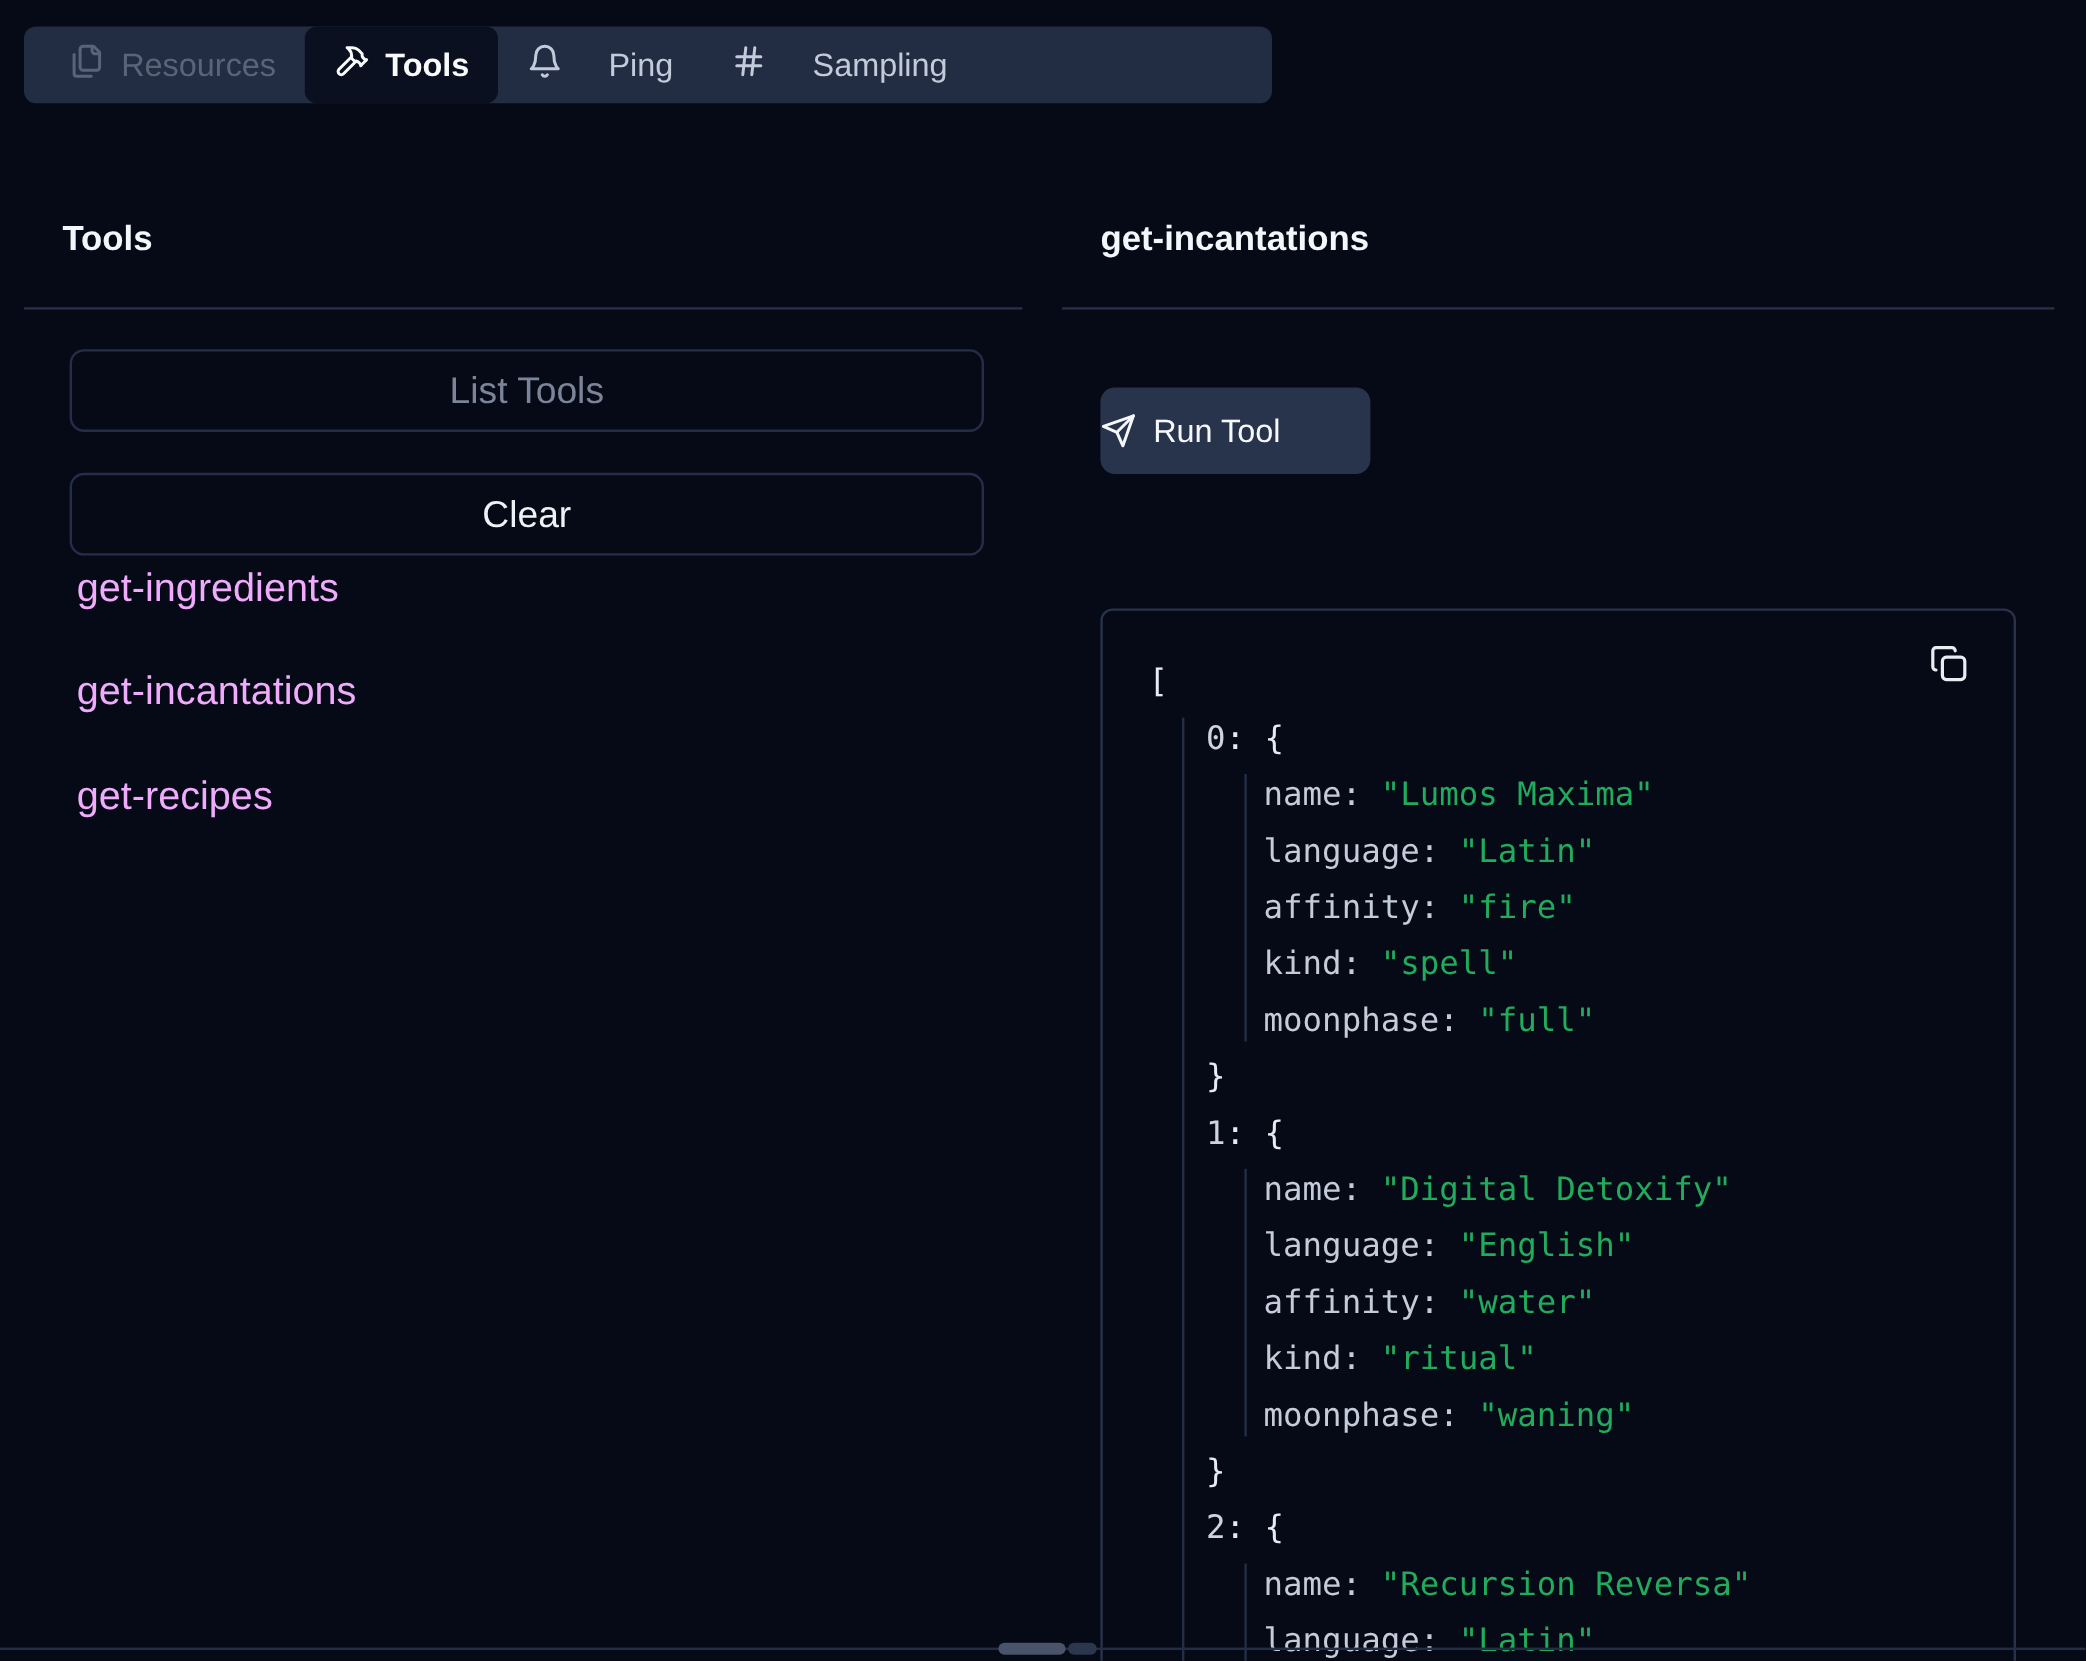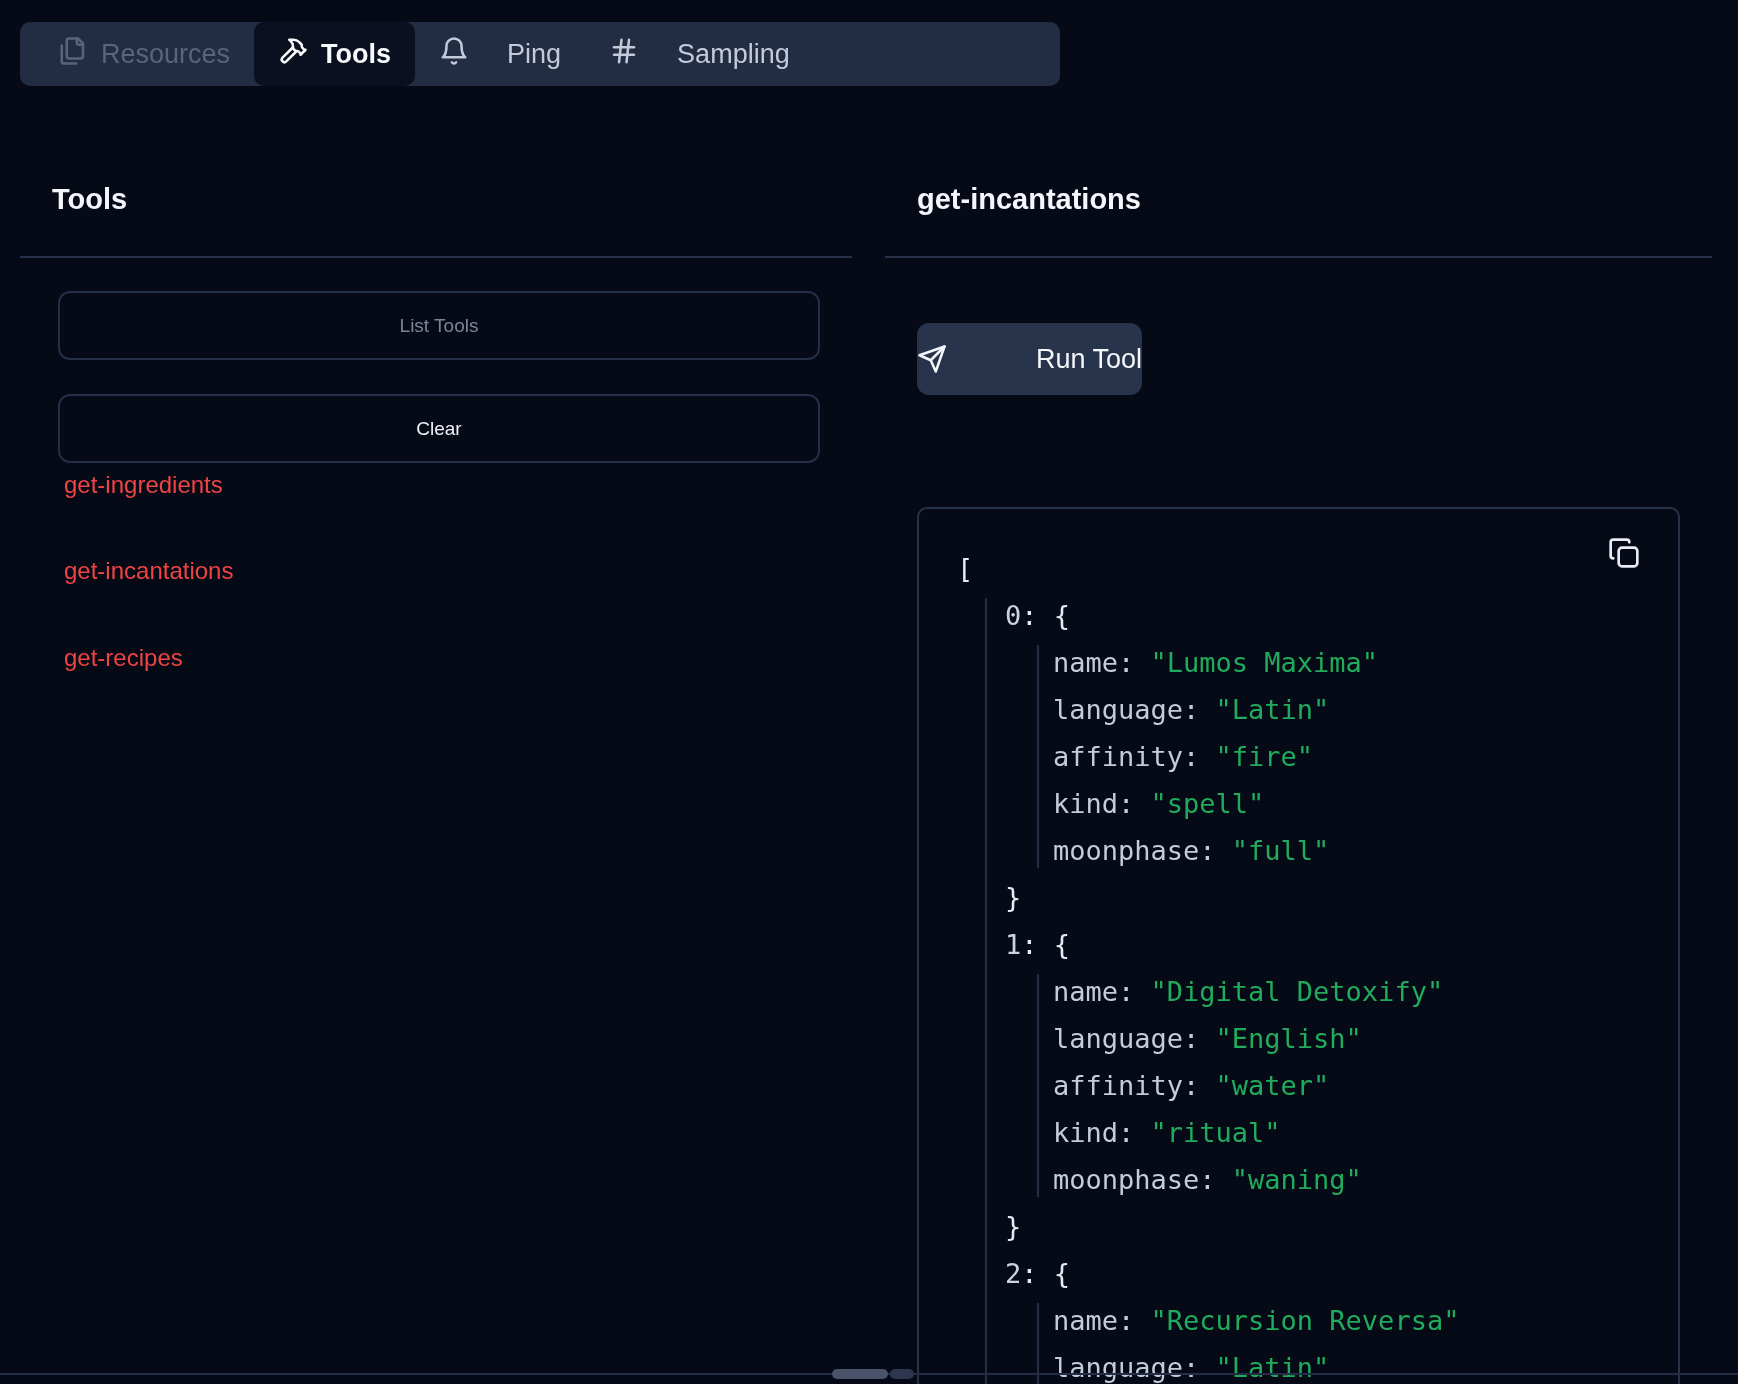--- a/index.html
+++ b/index.html
@@ -30,34 +30,34 @@
 
   
   .pane-title { position:absolute; top:183px; font-size:29px; font-weight:700; color:#f3f6fa; }
   .hr { position:absolute; top:256px; height:2px; background:#27304a; }
 
   
   .btn-outline {
     position:absolute; left:58px; width:762px; height:69px;
     background:transparent; border:2px solid #242e48; border-radius:12px;
     display:flex; align-items:center; justify-content:center;
-    font-size:19px; font-weight:500; cursor:pointer;
+    font-size:31px; font-weight:500; cursor:pointer;
     font-family:"Liberation Sans", sans-serif;
   }
   .btn-outline.disabled { color:#7b8499; cursor:default; }
   .btn-outline.enabled  { color:#eef1f6; }
   .tool-item {
-    position:absolute; left:64px; font-size:24px; color:#ef4444; cursor:pointer;
+    position:absolute; left:64px; font-size:33px; color:#f0abfc; cursor:pointer;
   }
 
   
   .run-btn {
     position:absolute; left:917px; top:323px; width:225px; height:72px;
     background:#28334c; border:none; border-radius:12px;
-    display:flex; align-items:center; justify-content:space-between; gap:14px;
+    display:flex; align-items:center; justify-content:flex-start; gap:14px;
     color:#f5f7fa; font-size:27px; font-weight:500; cursor:pointer;
     font-family:"Liberation Sans", sans-serif;
   }
   .run-btn svg { width:30px; height:30px; }
   .result-line { position:absolute; left:917px; top:438px; font-size:29px; font-weight:700; }
   .result-line .status { margin-left:10px; }
 
   
   .json-box {
     position:absolute; left:917px; top:507px; width:763px; height:895px;

